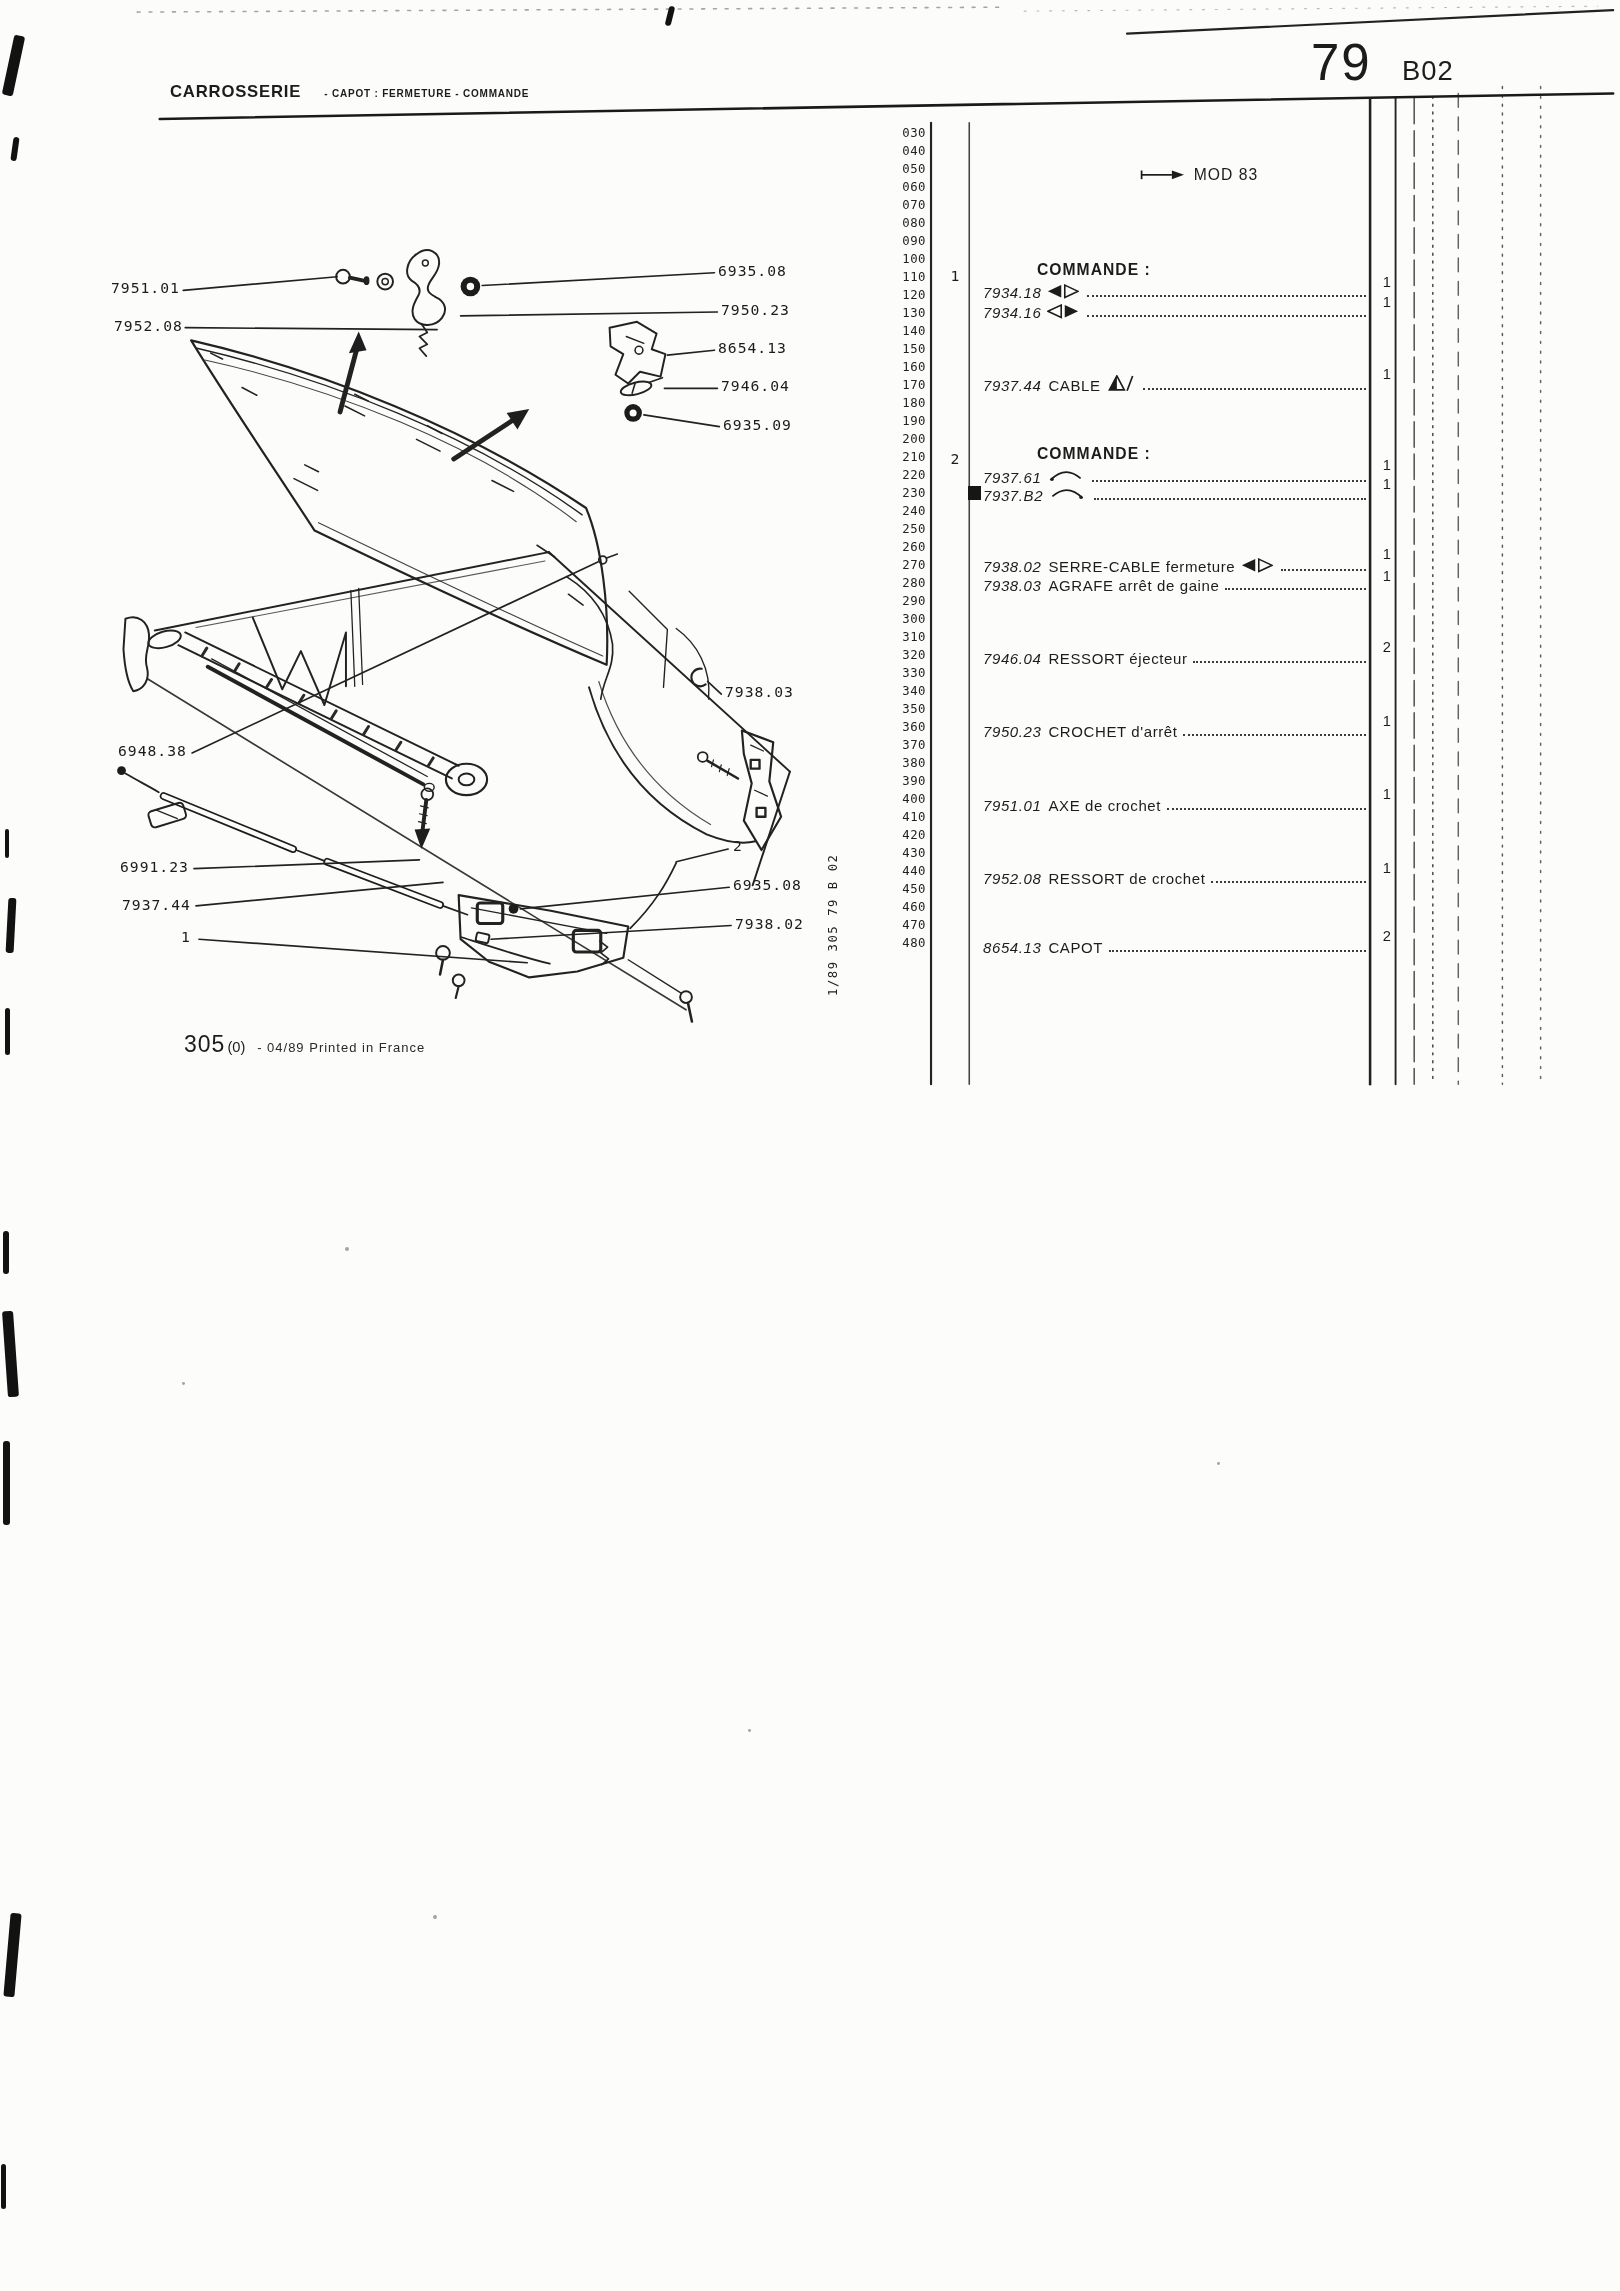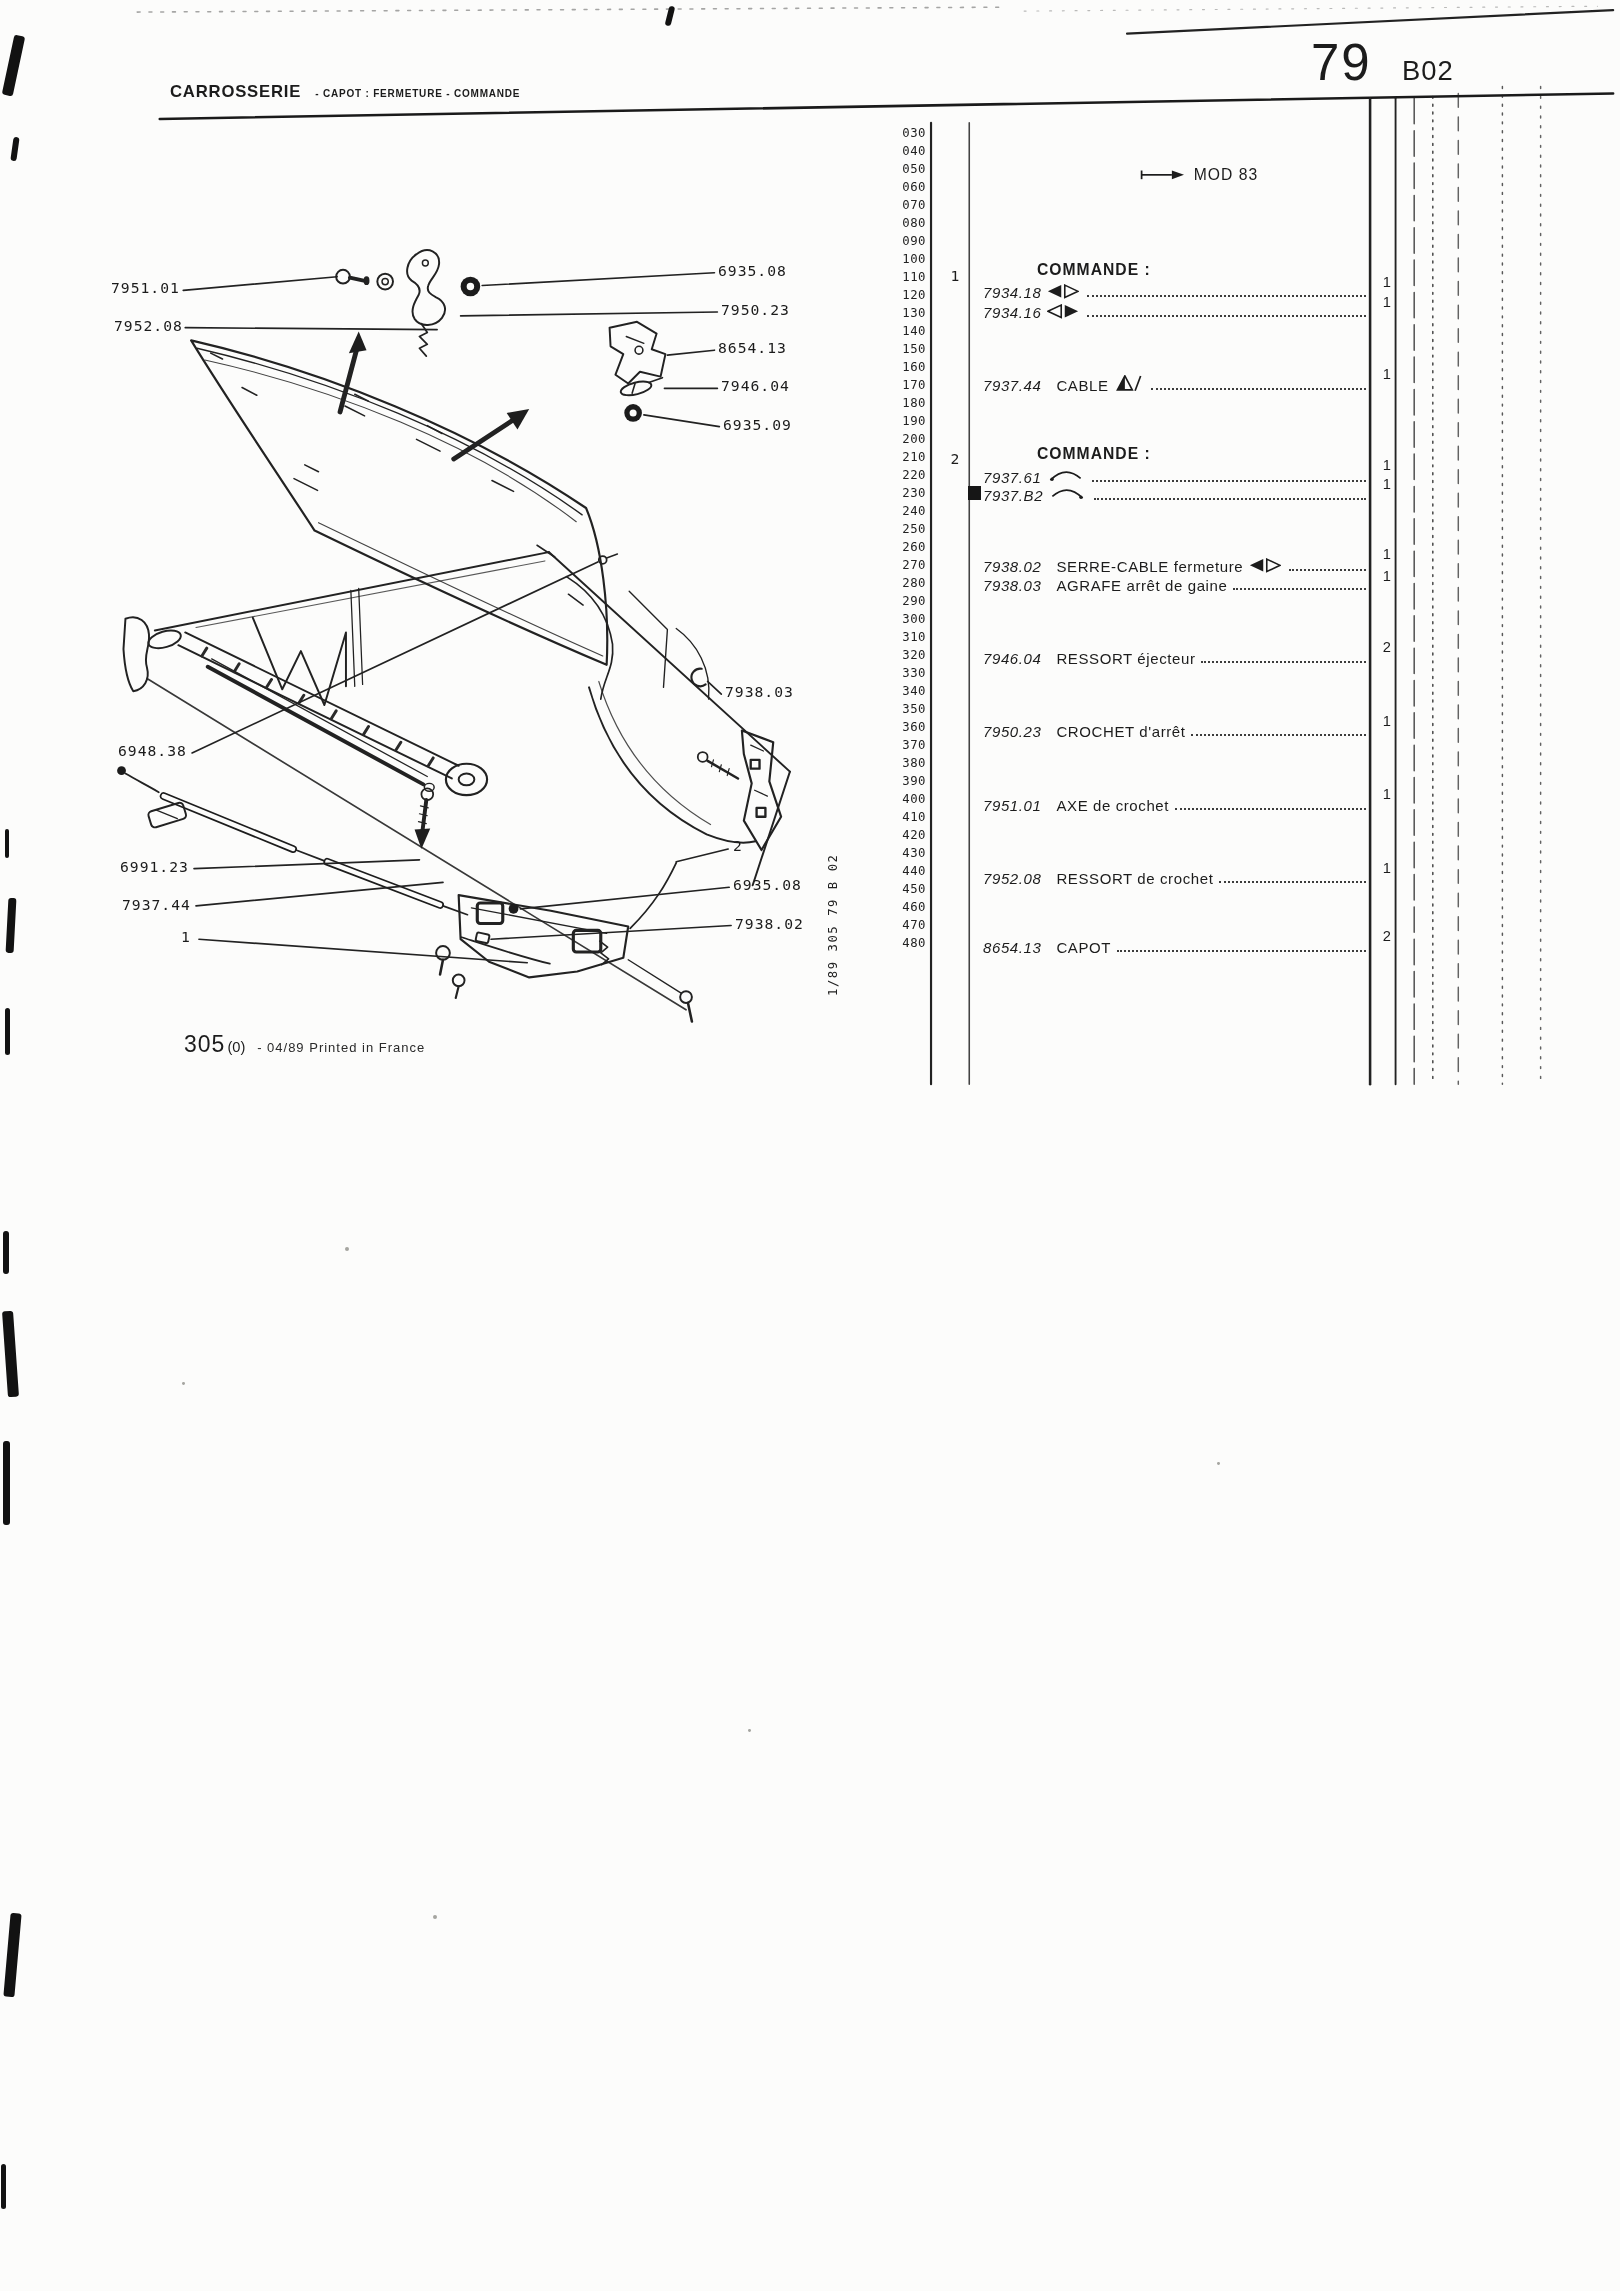--- a/index.html
+++ b/index.html
@@ -2,40 +2,40 @@
 <html><head>
 <meta charset="utf-8">
 <style>
   html,body{margin:0;padding:0;background:#e8e8e6;}
   .page{position:relative;width:1620px;height:2292px;margin:0 auto;background:#fcfcfb;overflow:hidden;
         font-family:"Liberation Sans",sans-serif;color:#1c1c1c;}
   .abs{position:absolute;}
   svg.overlay{position:absolute;left:0;top:0;width:1620px;height:2292px;pointer-events:none;}
 
   
-  .hdr{left:170px;top:82px;display:flex;align-items:baseline;gap:14px;letter-spacing:0.8px;}
+  .hdr{left:170px;top:82px;display:flex;align-items:baseline;gap:23px;letter-spacing:0.8px;}
   .hdr .main{font-size:16.7px;font-weight:700;}
   .hdr .rest{font-size:10px;font-weight:600;}
   .pgnum{left:1311px;top:33px;font-size:51px;font-weight:400;letter-spacing:2px;}
   .pgcode{left:1402px;top:55px;font-size:27.4px;font-weight:400;letter-spacing:1px;}
 
   
   .modnote{left:1139px;top:166px;display:flex;align-items:center;gap:9.8px;}
   .modnote .txt{font-size:15.7px;letter-spacing:1px;}
 
   
   .index-col{left:866px;top:124px;width:60px;text-align:right;}
   .idx{height:18px;font:12.3px/18px "DejaVu Sans Mono",monospace;letter-spacing:0.5px;color:#222;}
 
   
   .callout{width:15.7px;text-align:center;font:14.7px "DejaVu Sans Mono",monospace;}
   .sect-hdr{left:1037px;font-size:15.7px;font-weight:600;letter-spacing:1px;}
   .prow{left:983px;width:385px;height:21.6px;display:flex;align-items:flex-end;font-size:15px;letter-spacing:0.6px;}
   .prow .ref{min-width:56px;white-space:nowrap;font-style:italic;}
-  .prow .desc{margin-left:15px;white-space:nowrap;}
+  .prow .desc{margin-left:7px;white-space:nowrap;}
   .prow .mk{display:flex;align-items:flex-end;margin:0 2px 2px 5.9px;}
   .prow .lead{flex:1;border-bottom:2.5px dotted #3c3c3c;margin:0 2px 3.9px 5.9px;min-width:11.8px;}
   .qty{left:1374px;width:25.5px;text-align:center;font-size:14.7px;}
   .flag-sq{left:968px;top:486px;width:12.7px;height:13.7px;background:#161616;}
 
   
   .dlabel{font:14.7px "DejaVu Sans Mono",monospace;letter-spacing:1px;color:#1b1b1b;white-space:nowrap;}
 
   
   .footer{left:184px;top:1031px;display:flex;align-items:baseline;}

